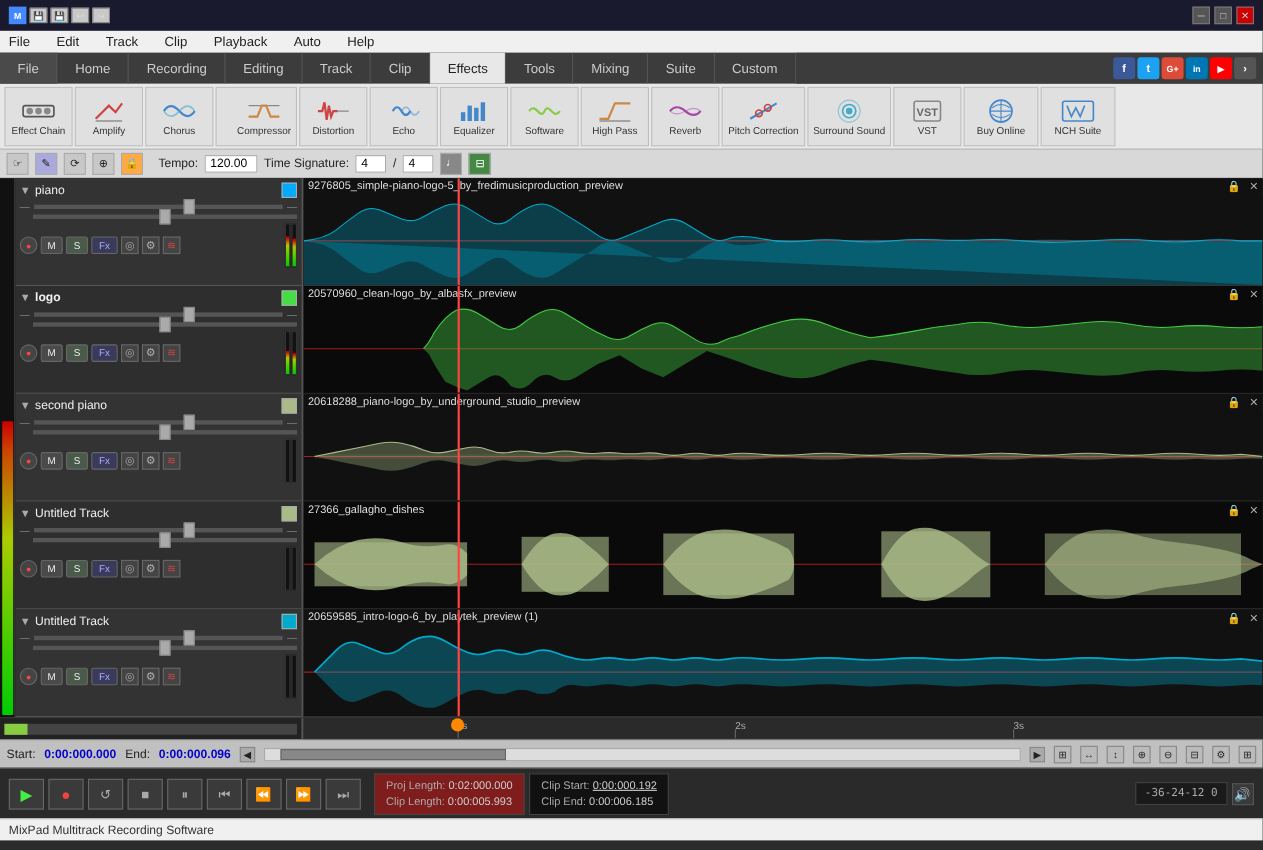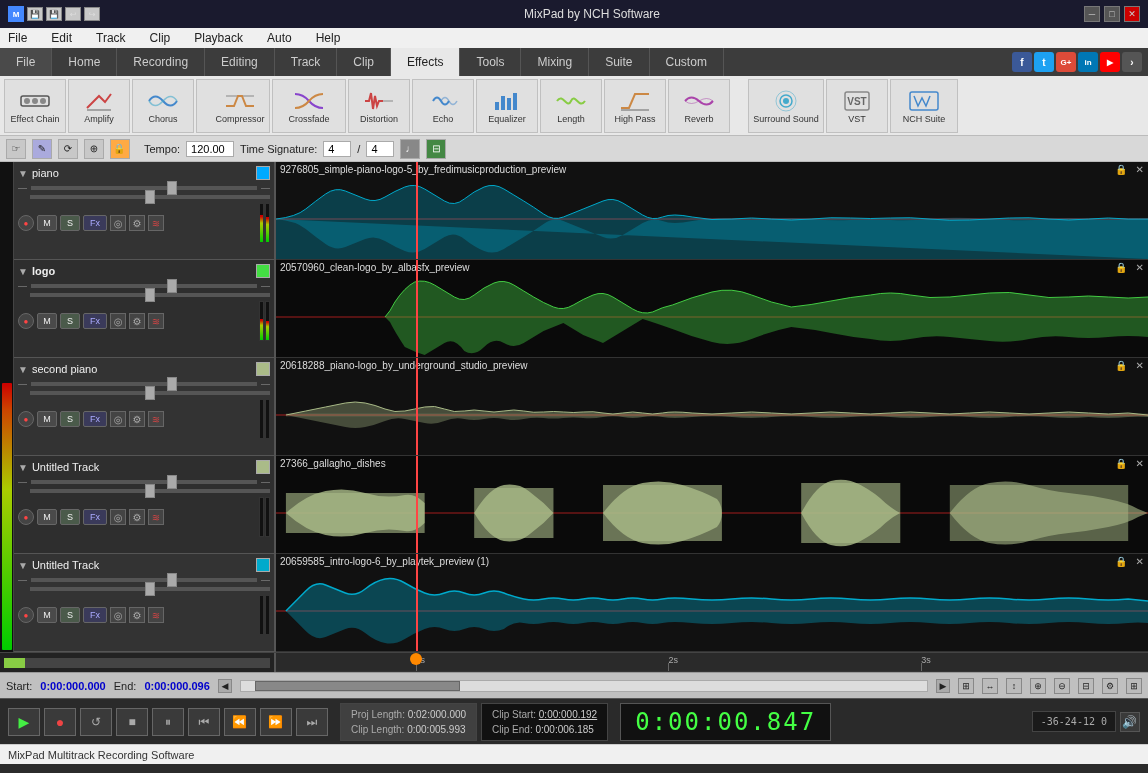--- a/index.html
+++ b/index.html
@@ -54,21 +54,20 @@
 <body>
 
 <div id="titlebar">
   <div style="display:flex;gap:3px;align-items:center;">
     <div style="width:16px;height:16px;background:#4488ff;display:flex;align-items:center;justify-content:center;font-size:8px;color:white;font-weight:bold;">M</div>
     <div style="width:16px;height:14px;background:#c8c8c8;border:1px solid #888;font-size:8px;display:flex;align-items:center;justify-content:center;">💾</div>
     <div style="width:16px;height:14px;background:#c8c8c8;border:1px solid #888;font-size:8px;display:flex;align-items:center;justify-content:center;">💾</div>
     <div style="width:16px;height:14px;background:#c8c8c8;border:1px solid #888;font-size:8px;display:flex;align-items:center;justify-content:center;">↩</div>
     <div style="width:16px;height:14px;background:#c8c8c8;border:1px solid #888;font-size:8px;display:flex;align-items:center;justify-content:center;">↪</div>
   </div>
-  <div class="title">MixPad by NCH Software</div>
   <div style="display:flex;gap:4px;">
     <div class="win-btn">─</div>
     <div class="win-btn">□</div>
     <div class="win-btn close">✕</div>
   </div>
 </div>
 
 <div id="menubar">
   <span>File</span>
   <span>Edit</span>
@@ -140,29 +139,20 @@
   <div class="tool-btn" style="width:74px;padding-left:16px;">
     <div class="icon-area">
       <svg width="32" height="26" viewBox="0 0 32 26">
         <line x1="2" y1="8" x2="30" y2="8" stroke="#888" stroke-width="1"></line>
         <polyline points="2,18 10,18 14,8 18,8 22,18 30,18" fill="none" stroke="#cc8844" stroke-width="2"></polyline>
       </svg>
     </div>
     <span>Compressor</span>
   </div>
 
-  <div class="tool-btn" style="width:74px;">
-    <div class="icon-area">
-      <svg width="32" height="26" viewBox="0 0 32 26">
-        <path d="M2,6 Q10,6 16,13 Q22,20 30,20" fill="none" stroke="#8844cc" stroke-width="2"></path>
-        <path d="M2,20 Q10,20 16,13 Q22,6 30,6" fill="none" stroke="#cc8844" stroke-width="2"></path>
-      </svg>
-    </div>
-    <span>Crossfade</span>
-  </div>
 
   <div class="tool-btn">
     <div class="icon-area">
       <svg width="32" height="26" viewBox="0 0 32 26">
         <polyline points="2,13 6,13 8,5 10,21 12,8 14,18 16,13 20,13" fill="none" stroke="#cc4444" stroke-width="2"></polyline>
         <line x1="20" y1="13" x2="30" y2="13" stroke="#888" stroke-width="1"></line>
       </svg>
     </div>
     <span>Distortion</span>
   </div>
@@ -188,21 +178,21 @@
     </div>
     <span>Equalizer</span>
   </div>
 
   <div class="tool-btn">
     <div class="icon-area">
       <svg width="32" height="26" viewBox="0 0 32 26">
         <path d="M2,13 C8,4 12,22 16,13 C20,4 24,22 30,13" fill="none" stroke="#88cc44" stroke-width="2"></path>
       </svg>
     </div>
-    <span>Length</span>
+    <span>Software</span>
   </div>
 
   <div class="tool-btn">
     <div class="icon-area">
       <svg width="32" height="26" viewBox="0 0 32 26">
         <polyline points="2,20 10,20 16,6 30,6" fill="none" stroke="#cc8844" stroke-width="2"></polyline>
         <line x1="2" y1="22" x2="30" y2="22" stroke="#666" stroke-width="1"></line>
       </svg>
     </div>
     <span>High Pass</span>
@@ -211,22 +201,32 @@
   <div class="tool-btn">
     <div class="icon-area">
       <svg width="32" height="26" viewBox="0 0 32 26">
         <path d="M2,13 Q8,6 16,13 Q24,20 30,13" fill="none" stroke="#aa44aa" stroke-width="2"></path>
         <path d="M2,13 Q8,18 16,13 Q24,8 30,13" fill="none" stroke="#aa44aa" stroke-width="1" opacity="0.5"></path>
       </svg>
     </div>
     <span>Reverb</span>
   </div>
 
-
-  <div class="tool-btn" style="width:76px;margin-left:16px;">
+  <div class="tool-btn" style="width:76px;">
+    <div class="icon-area">
+      <svg width="32" height="26" viewBox="0 0 32 26">
+        <line x1="4" y1="20" x2="28" y2="6" stroke="#4488cc" stroke-width="2"></line>
+        <circle cx="12" cy="15" r="3" fill="none" stroke="#cc4444" stroke-width="1.5"></circle>
+        <circle cx="20" cy="10" r="3" fill="none" stroke="#cc4444" stroke-width="1.5"></circle>
+      </svg>
+    </div>
+    <span>Pitch Correction</span>
+  </div>
+
+  <div class="tool-btn" style="width:76px;">
     <div class="icon-area">
       <svg width="32" height="26" viewBox="0 0 32 26">
         <circle cx="16" cy="13" r="6" fill="none" stroke="#44aacc" stroke-width="1.5"></circle>
         <circle cx="16" cy="13" r="10" fill="none" stroke="#44aacc" stroke-width="1" opacity="0.5"></circle>
         <circle cx="16" cy="13" r="3" fill="#44aacc"></circle>
       </svg>
     </div>
     <span>Surround Sound</span>
   </div>
 
@@ -234,20 +234,32 @@
     <div class="icon-area">
       <svg width="32" height="26" viewBox="0 0 32 26">
         <rect x="4" y="4" width="24" height="18" rx="2" fill="none" stroke="#888" stroke-width="1.5"></rect>
         <text x="16" y="17" text-anchor="middle" font-size="10" font-weight="bold" fill="#666">VST</text>
       </svg>
     </div>
     <span>VST</span>
   </div>
 
 
+  <div class="tool-btn" style="width:68px;">
+    <div class="icon-area">
+      <svg width="32" height="26" viewBox="0 0 32 26">
+        <circle cx="16" cy="13" r="10" fill="none" stroke="#4488cc" stroke-width="1.5"></circle>
+        <path d="M8,10 Q16,4 24,10" fill="none" stroke="#4488cc" stroke-width="1"></path>
+        <path d="M8,16 Q16,22 24,16" fill="none" stroke="#4488cc" stroke-width="1"></path>
+        <line x1="16" y1="3" x2="16" y2="23" stroke="#4488cc" stroke-width="1"></line>
+        <line x1="6" y1="13" x2="26" y2="13" stroke="#4488cc" stroke-width="1"></line>
+      </svg>
+    </div>
+    <span>Buy Online</span>
+  </div>
 
   <div class="tool-btn" style="width:68px;">
     <div class="icon-area">
       <svg width="32" height="26" viewBox="0 0 32 26">
         <rect x="2" y="4" width="28" height="18" rx="2" fill="none" stroke="#4488cc" stroke-width="1.5"></rect>
         <polyline points="6,8 10,18 14,10 18,18 22,8" fill="none" stroke="#4488cc" stroke-width="1.5"></polyline>
       </svg>
     </div>
     <span>NCH Suite</span>
   </div>
@@ -602,31 +614,28 @@
 <div id="transport" style="height:46px;background:#2a2a2a;display:flex;align-items:center;padding:0 8px;gap:4px;border-top:1px solid #555;">
   <div style="width:32px;height:28px;background:#3a3a3a;border:1px solid #666;display:flex;align-items:center;justify-content:center;cursor:pointer;color:#44ee44;font-size:14px;">▶</div>
   <div style="width:32px;height:28px;background:#3a3a3a;border:1px solid #666;display:flex;align-items:center;justify-content:center;cursor:pointer;color:#ee4444;font-size:14px;">●</div>
   <div style="width:32px;height:28px;background:#3a3a3a;border:1px solid #666;display:flex;align-items:center;justify-content:center;cursor:pointer;color:#aaa;font-size:12px;">↺</div>
   <div style="width:32px;height:28px;background:#3a3a3a;border:1px solid #666;display:flex;align-items:center;justify-content:center;cursor:pointer;color:#aaa;font-size:12px;">■</div>
   <div style="width:32px;height:28px;background:#3a3a3a;border:1px solid #666;display:flex;align-items:center;justify-content:center;cursor:pointer;color:#aaa;font-size:12px;">⏸</div>
   <div style="width:32px;height:28px;background:#3a3a3a;border:1px solid #666;display:flex;align-items:center;justify-content:center;cursor:pointer;color:#aaa;font-size:12px;">⏮</div>
   <div style="width:32px;height:28px;background:#3a3a3a;border:1px solid #666;display:flex;align-items:center;justify-content:center;cursor:pointer;color:#aaa;font-size:12px;">⏪</div>
   <div style="width:32px;height:28px;background:#3a3a3a;border:1px solid #666;display:flex;align-items:center;justify-content:center;cursor:pointer;color:#aaa;font-size:12px;">⏩</div>
   <div style="width:32px;height:28px;background:#3a3a3a;border:1px solid #666;display:flex;align-items:center;justify-content:center;cursor:pointer;color:#aaa;font-size:12px;">⏭</div>
-  <div style="background:#404040;border:1px solid #444;padding:3px 10px;color:#aaa;font-size:10px;line-height:1.5;margin-left:8px;">
+  <div style="background:#7f1d1d;border:1px solid #444;padding:3px 10px;color:#aaa;font-size:10px;line-height:1.5;margin-left:8px;">
     <div><span>Proj Length:</span> <span style="color:#ccc;">0:02:000.000</span></div>
     <div><span>Clip Length:</span> <span style="color:#ccc;">0:00:005.993</span></div>
   </div>
   <div style="background:#111;border:1px solid #444;padding:3px 10px;color:#aaa;font-size:10px;line-height:1.5;">
     <div><span>Clip Start:</span> <span style="color:#ccc;text-decoration:underline;">0:00:000.192</span></div>
     <div><span>Clip End:</span> <span style="color:#ccc;">0:00:006.185</span></div>
   </div>
-  <div style="background:#111;border:1px solid #555;padding:4px 14px;color:#44ff44;font-size:24px;font-family:monospace;letter-spacing:2px;margin-left:8px;">
-    <span>0:00:00.847</span>
-  </div>
   <div style="flex:1"></div>
   <div style="background:#1a1a1a;border:1px solid #444;padding:4px 8px;color:#aaa;font-size:10px;font-family:monospace;text-align:right;">
     <span>-36-24-12 0</span>
   </div>
   <div style="width:20px;height:20px;background:#3a3a3a;border:1px solid #555;display:flex;align-items:center;justify-content:center;font-size:12px;color:#aaa;cursor:pointer;">🔊</div>
 </div>
 
 <div id="statusbar" style="height:20px;background:#f0f0f0;display:flex;align-items:center;padding:0 8px;font-size:11px;color:#333;border-top:1px solid #ccc;">
   <span>MixPad Multitrack Recording Software</span>
 </div>

